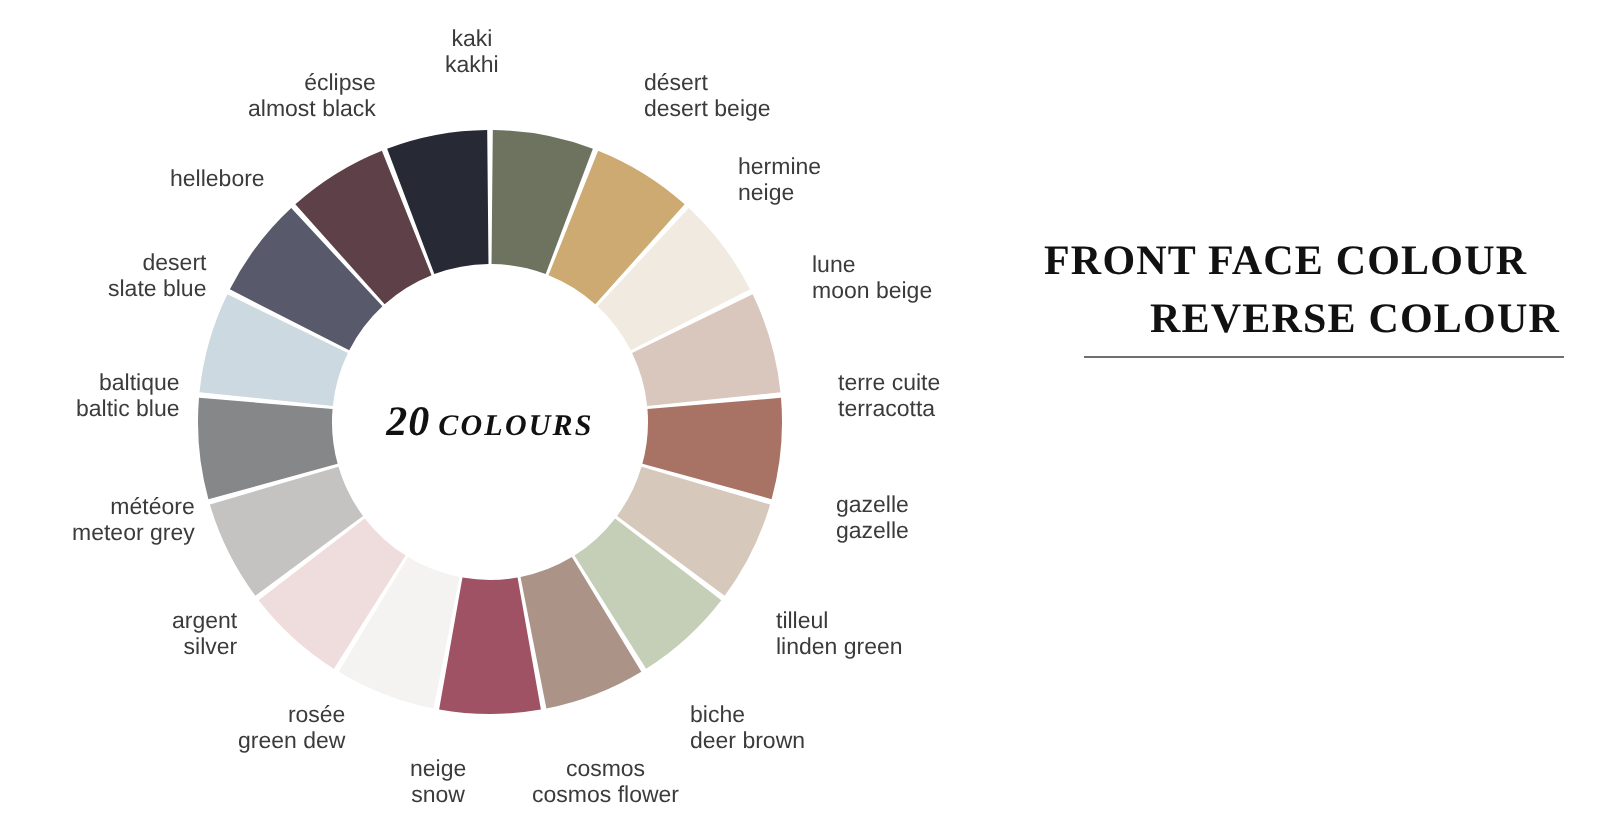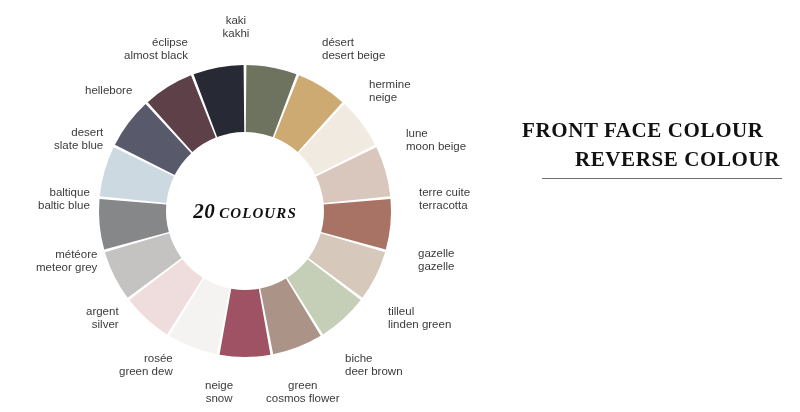--- a/index.html
+++ b/index.html
@@ -169,21 +169,21 @@
         </div>
         <div class="swatch-label lbl-right" style="left: 388px; top: 305px;">
           <span class="fr">tilleul</span>
           <span class="en">linden green</span>
         </div>
         <div class="swatch-label lbl-right" style="left: 345px; top: 352px;">
           <span class="fr">biche</span>
           <span class="en">deer brown</span>
         </div>
         <div class="swatch-label lbl-mid" style="left: 266px; top: 379px;">
-          <span class="fr">green</span>
+          <span class="fr">cosmos</span>
           <span class="en">cosmos flower</span>
         </div>
         <div class="swatch-label lbl-mid" style="left: 205px; top: 379px;">
           <span class="fr">neige</span>
           <span class="en">snow</span>
         </div>
         <div class="swatch-label lbl-left" style="left: 119px; top: 352px;">
           <span class="fr">rosée</span>
           <span class="en">green dew</span>
         </div>

